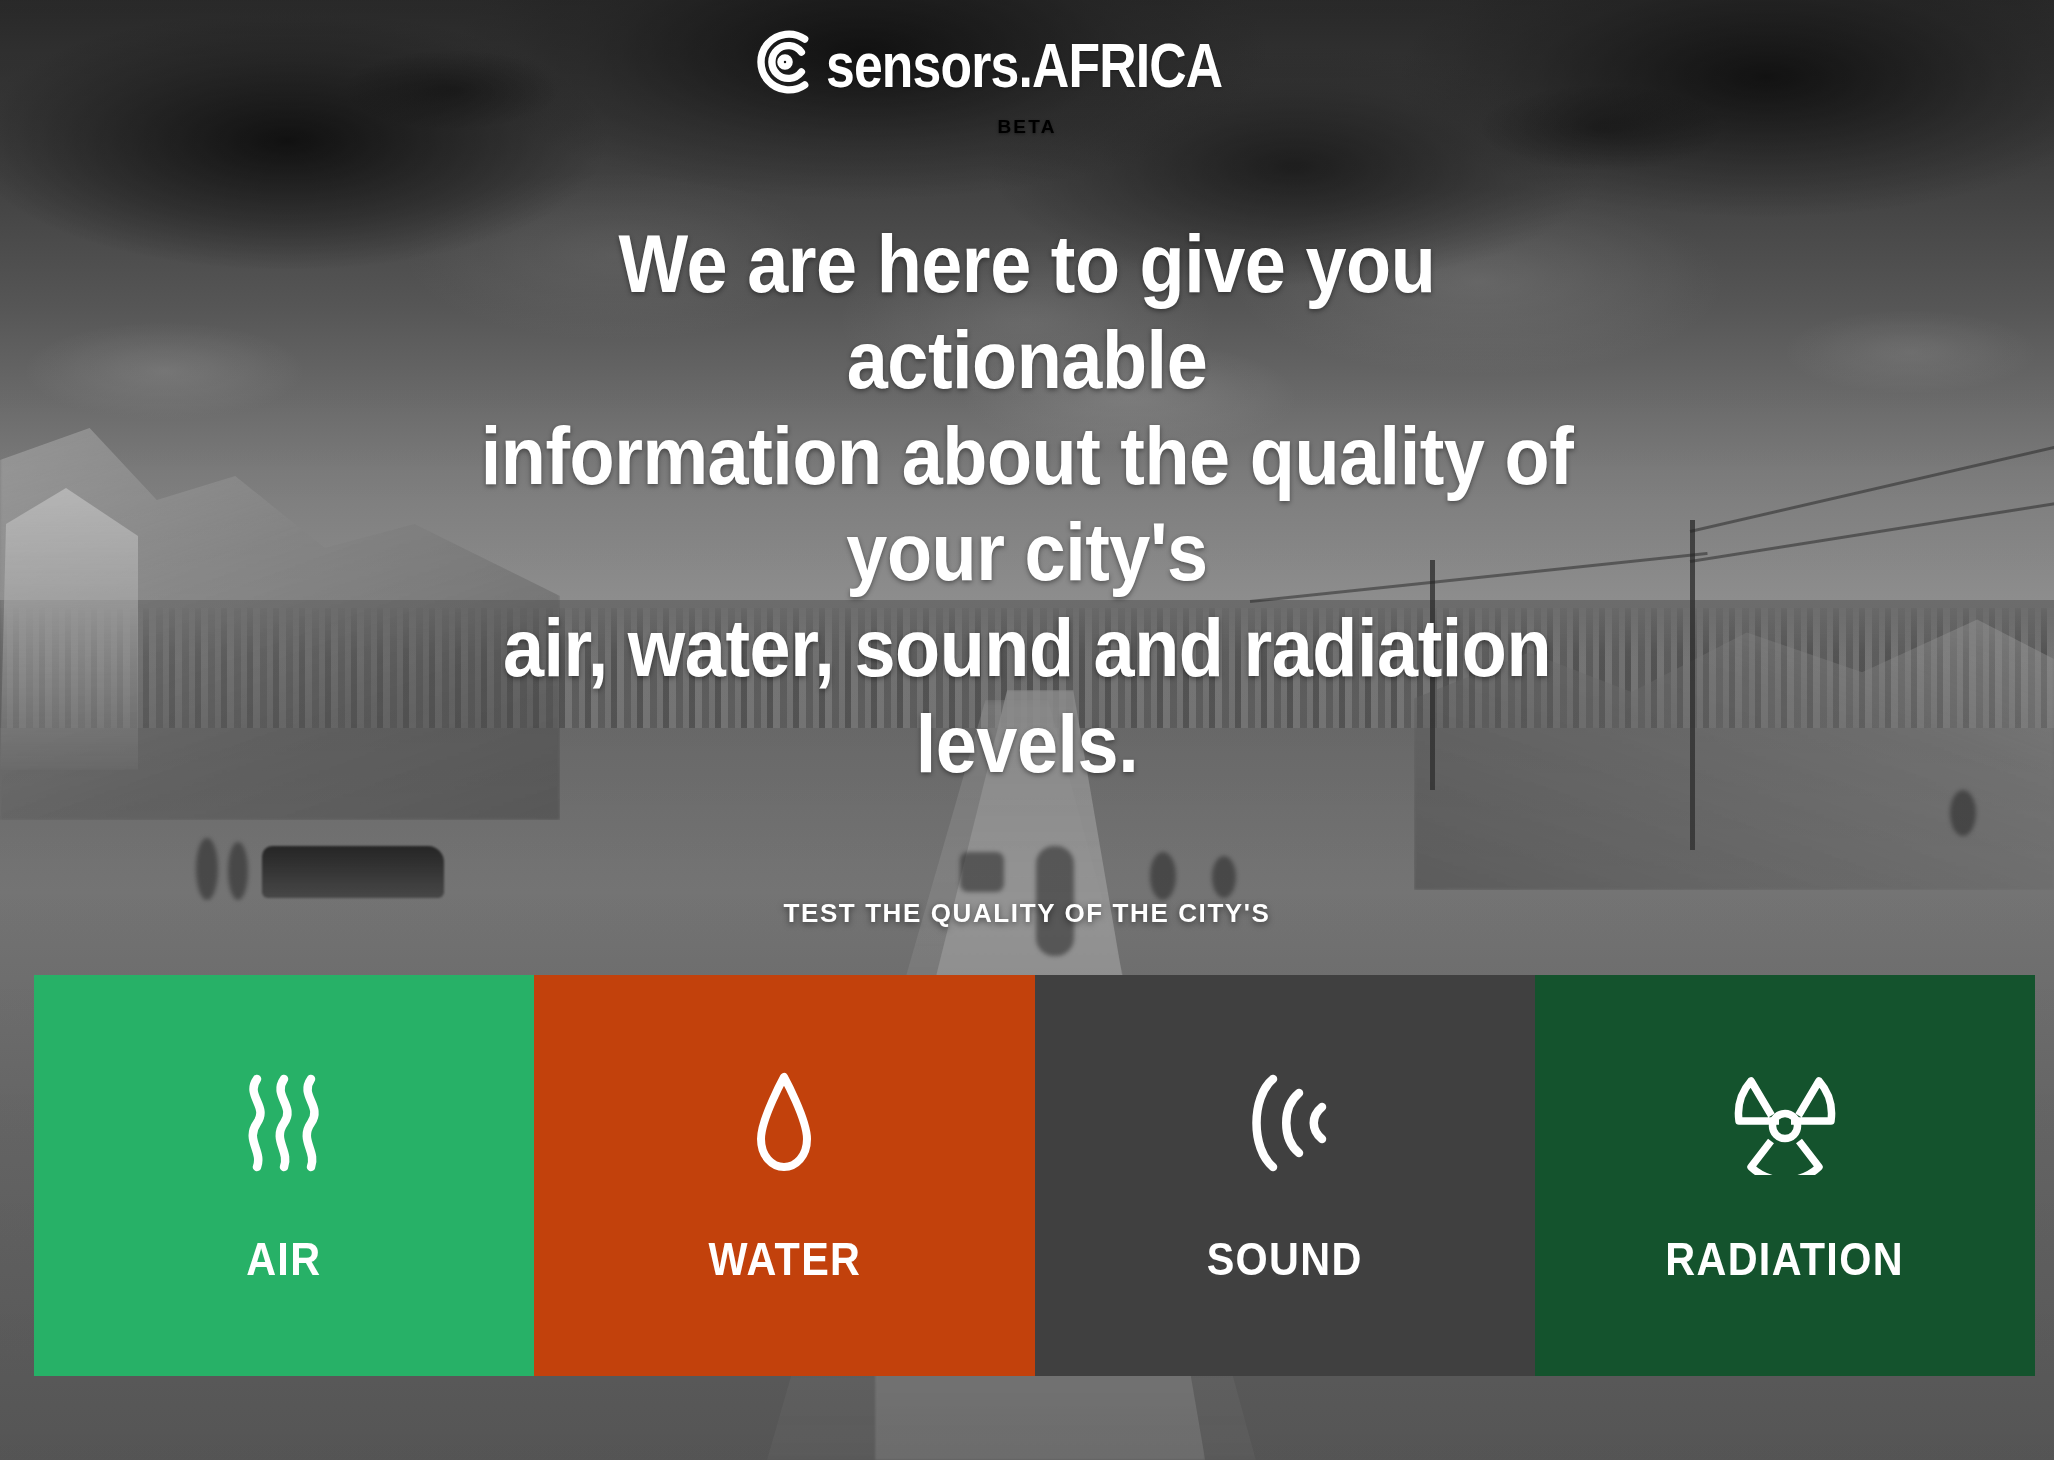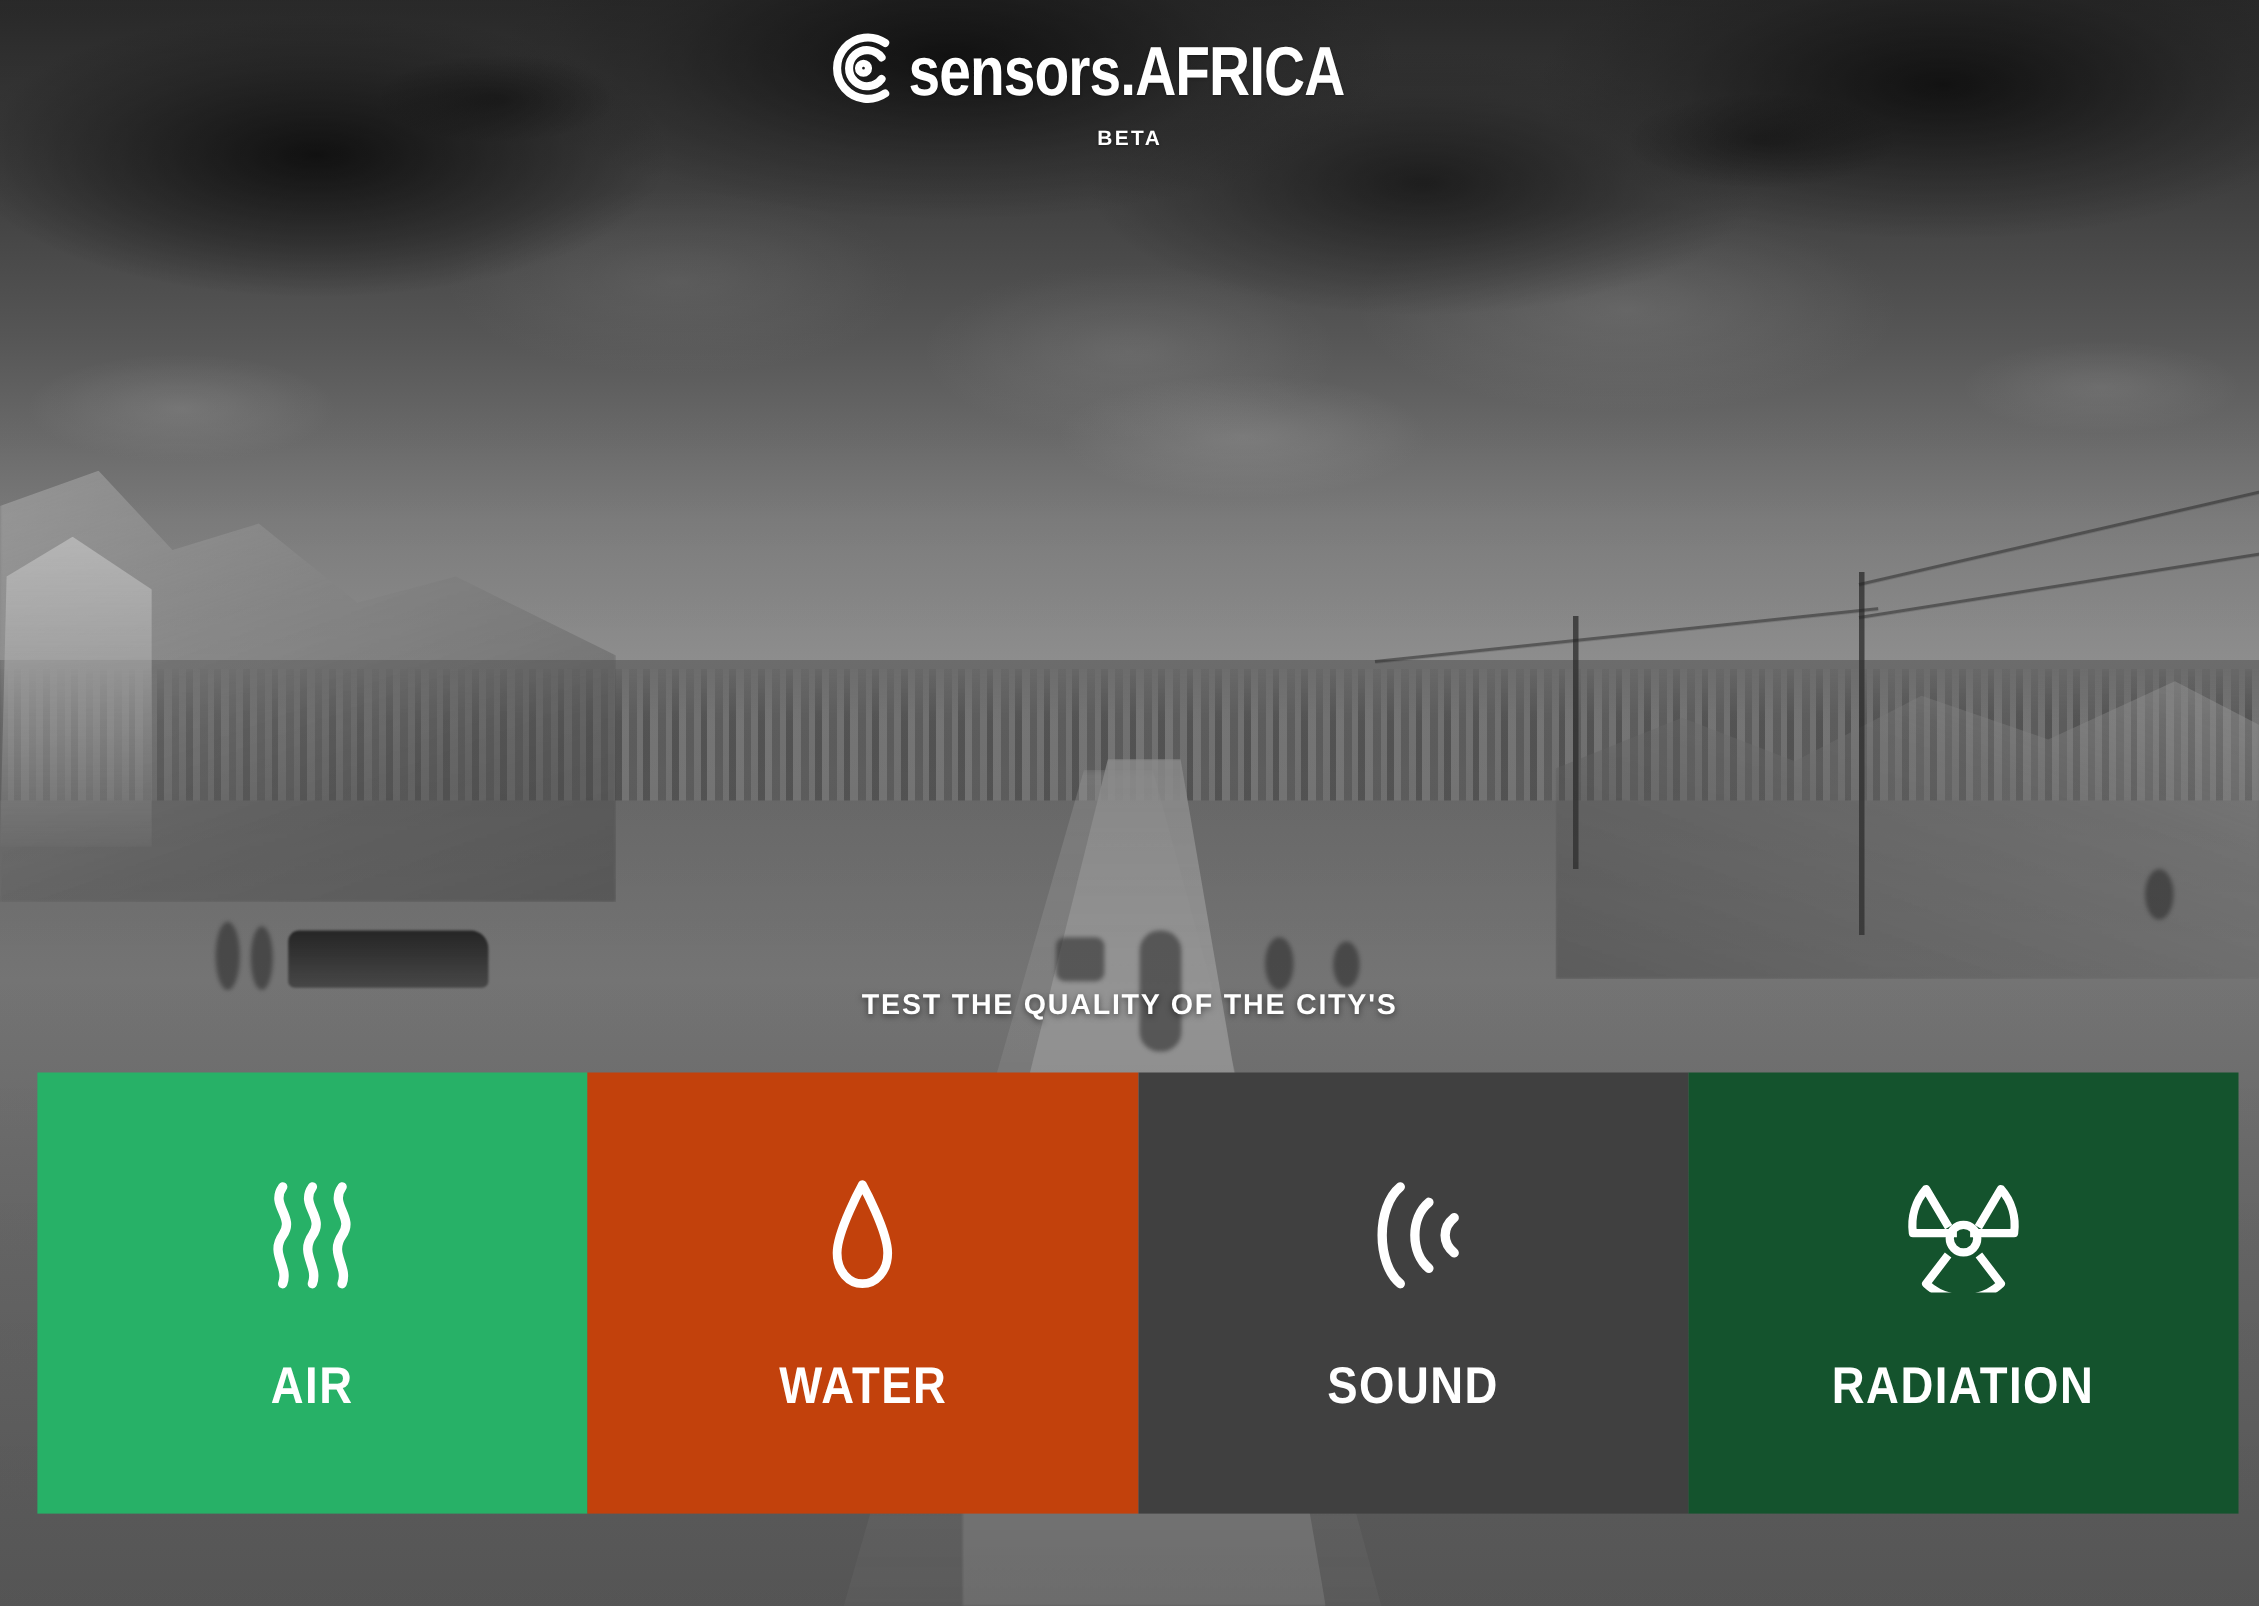--- a/index.html
+++ b/index.html
@@ -143,21 +143,21 @@
     letter-spacing:-1px;
     transform:scaleX(.82);
     transform-origin:left center;
     white-space:nowrap;
     line-height:1;
     text-shadow:0 1px 3px rgba(0,0,0,.35);
   }
 
   .beta {
     margin-top:-8px;
-    color:#ffffff;
+    color:#000000;
     font-size:19px;
     font-weight:700;
     letter-spacing:2.2px;
     text-shadow:0 1px 3px rgba(0,0,0,.4);
   }
 
   .headline {
     margin-top:78px;
     width:1330px;
     text-align:center;
@@ -254,20 +254,25 @@
           <path d="M74 22 A34 34 0 1 0 74 78" stroke-width="9"></path>
           <path d="M70 38 A20 20 0 1 0 70 62" stroke-width="9"></path>
           <circle cx="50" cy="50" r="5.5" stroke-width="8"></circle>
         </g>
       </svg>
       <span class="brand-text">sensors.AFRICA</span>
     </div>
 
     <div class="beta">BETA</div>
 
+    <div class="headline">
+      <span class="hl-line">We are here to give you actionable</span>
+      <span class="hl-line">information about the quality of your city's</span>
+      <span class="hl-line">air, water, sound and radiation levels.</span>
+    </div>
 
     <div class="subhead">TEST THE QUALITY OF THE CITY'S</div>
   </div>
 
   <div class="tiles">
 
     <div class="tile" style="background:#27b167">
       <div class="tile-icon">
         <svg width="92" height="104" viewBox="0 0 92 104">
           <g fill="none" stroke="#ffffff" stroke-width="8.5" stroke-linecap="round">

